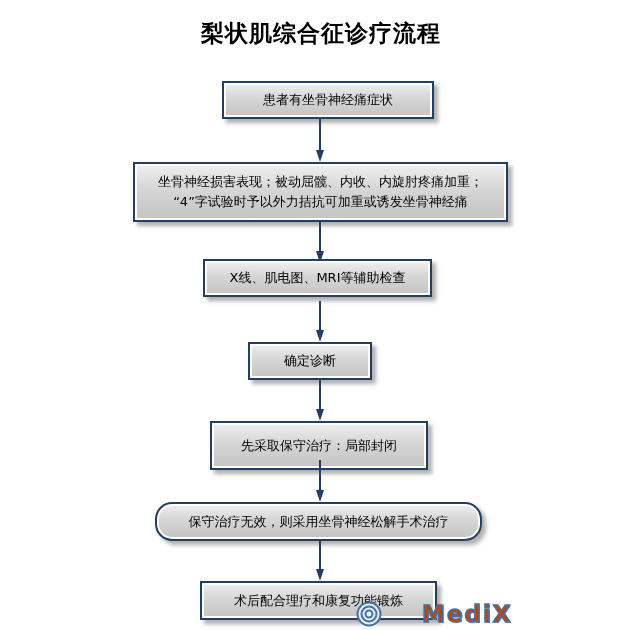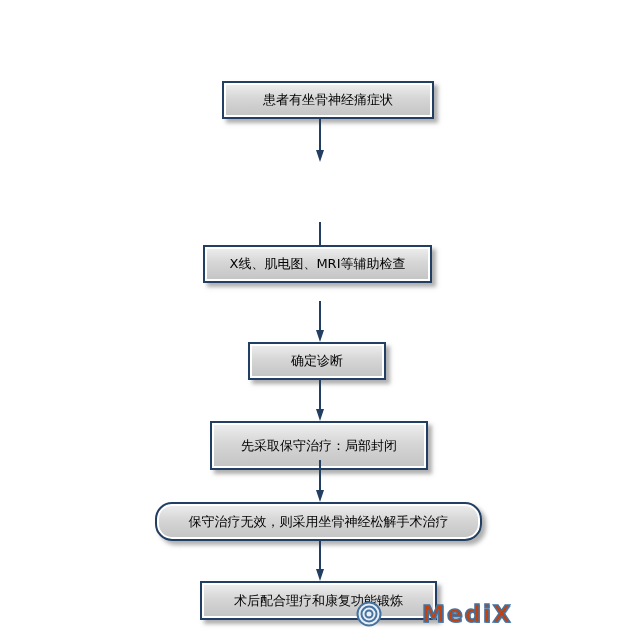--- a/index.html
+++ b/index.html
@@ -31,22 +31,22 @@
     align-items: center;
     justify-content: center;
     text-align: center;
     font-size: 13px;
     color: #000000;
     line-height: 20px;
     white-space: pre-line;
   }
   .box-1 { left: 222px; top: 81px;  width: 212px; height: 38px; }
   .box-2 { left: 133px; top: 162px; width: 375px; height: 60px; }
-  .box-3 { left: 203px; top: 245px; width: 229px; height: 38px; }
-  .box-4 { left: 248px; top: 342px; width: 138px; height: 38px; }
+  .box-3 { left: 203px; top: 259px; width: 229px; height: 38px; }
+  .box-4 { left: 248px; top: 342px; width: 124px; height: 38px; }
   .box-5 { left: 210px; top: 421px; width: 218px; height: 49px; }
   .box-6 { left: 155px; top: 502px; width: 327px; height: 39px; border-radius: 17px; }
   .box-7 { left: 200px; top: 581px; width: 237px; height: 39px; }
 
   .arrow {
     position: absolute;
     left: 315px;
     width: 10px;
     display: flex;
     flex-direction: column;
@@ -87,28 +87,31 @@
     -webkit-text-stroke: 1.5px #46729f;
     text-shadow: 1px 1px 0 #7da0c8;
     margin-left: 34px;
   }
 </style>
 </head>
 <body>
 
 <div class="page">
 
+  <div class="title">梨状肌综合征诊疗流程</div>
 
   <div class="flow-box box-1">患者有坐骨神经痛症状</div>
 
   <div class="arrow arrow-1">
     <div class="shaft"></div>
     <div class="head"></div>
   </div>
 
+  <div class="flow-box box-2">坐骨神经损害表现；被动屈髋、内收、内旋肘疼痛加重；
+“4”字试验时予以外力拮抗可加重或诱发坐骨神经痛</div>
 
   <div class="arrow arrow-2">
     <div class="shaft"></div>
     <div class="head"></div>
   </div>
 
   <div class="flow-box box-3">X线、肌电图、MRI等辅助检查</div>
 
   <div class="arrow arrow-3">
     <div class="shaft"></div>

